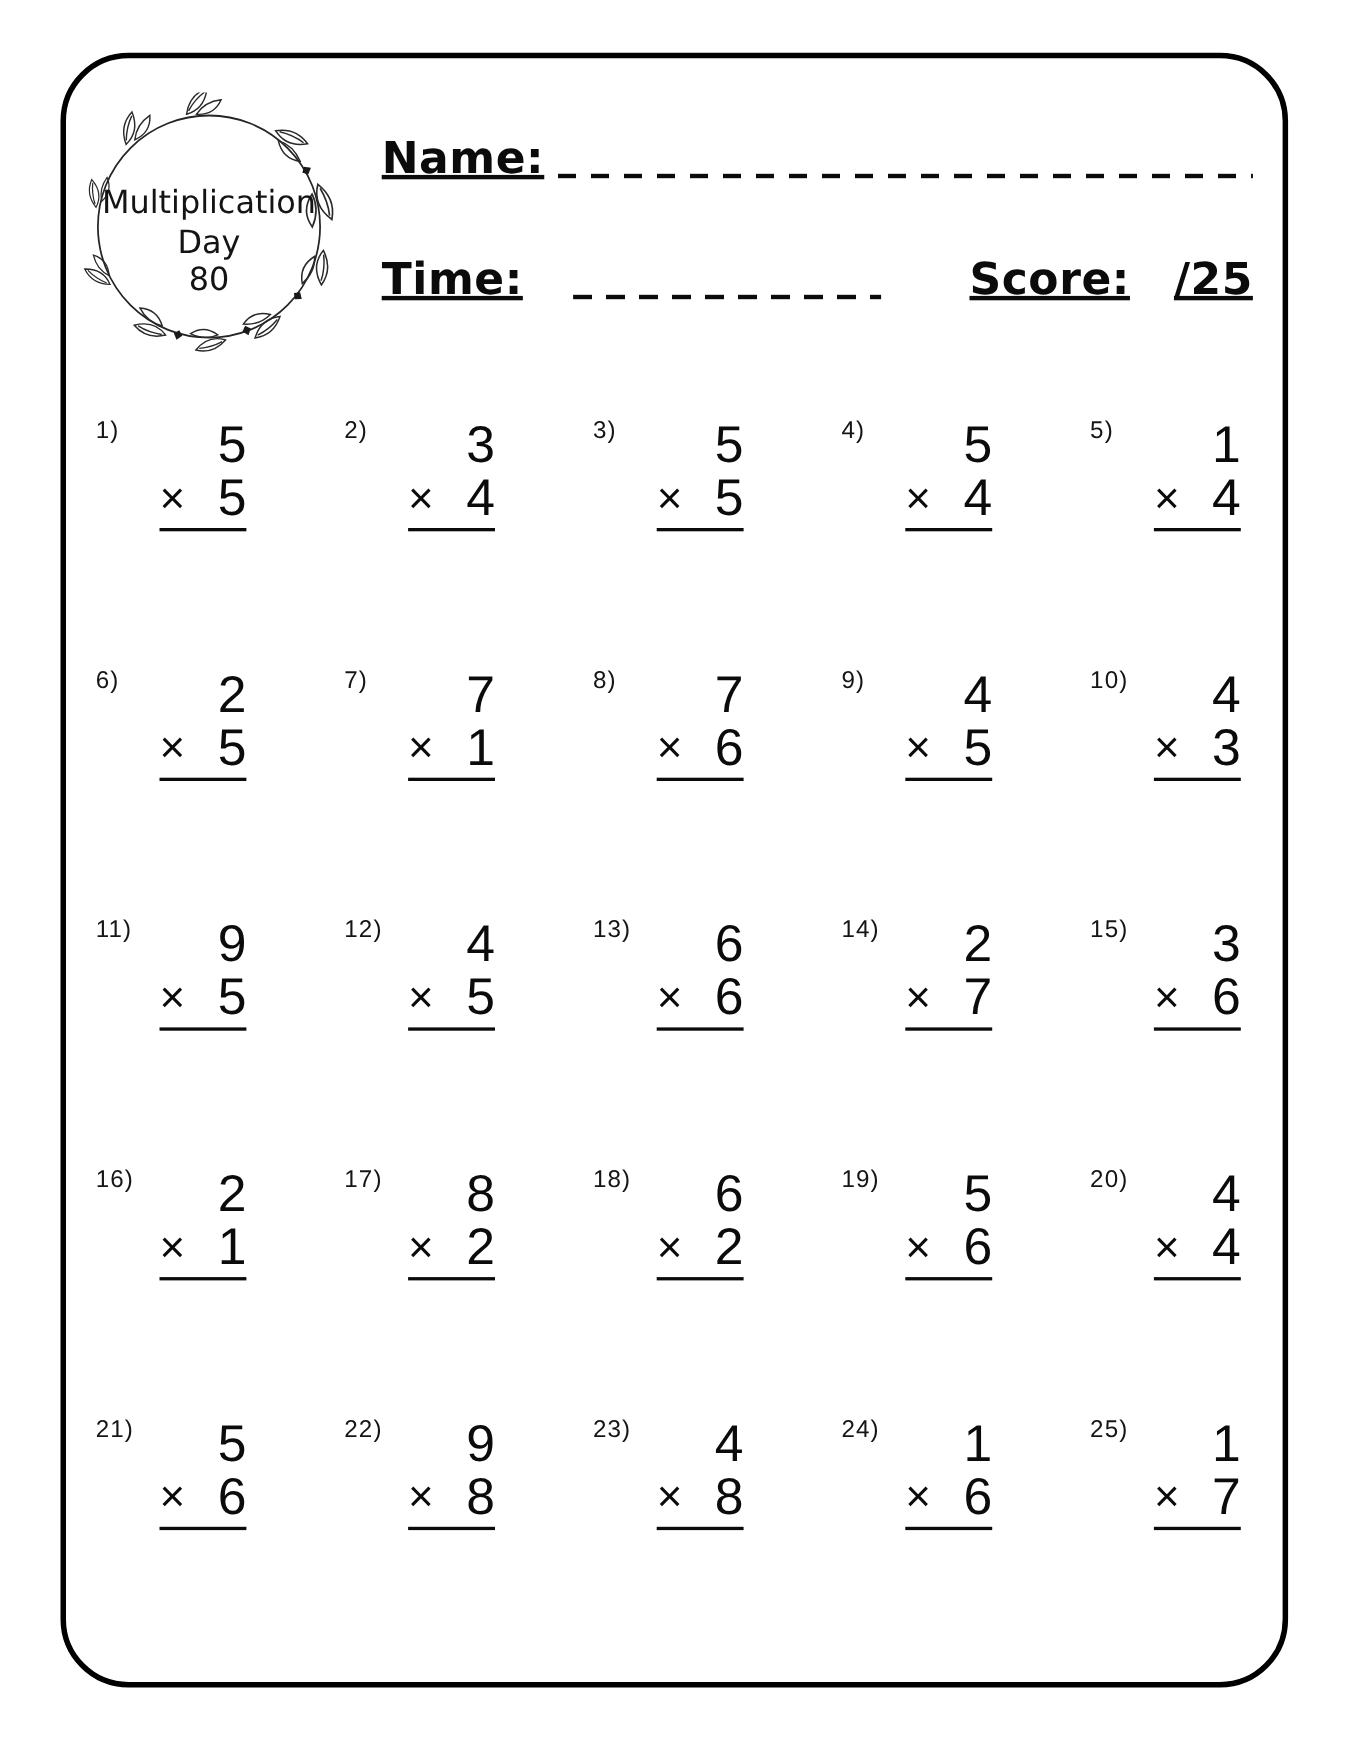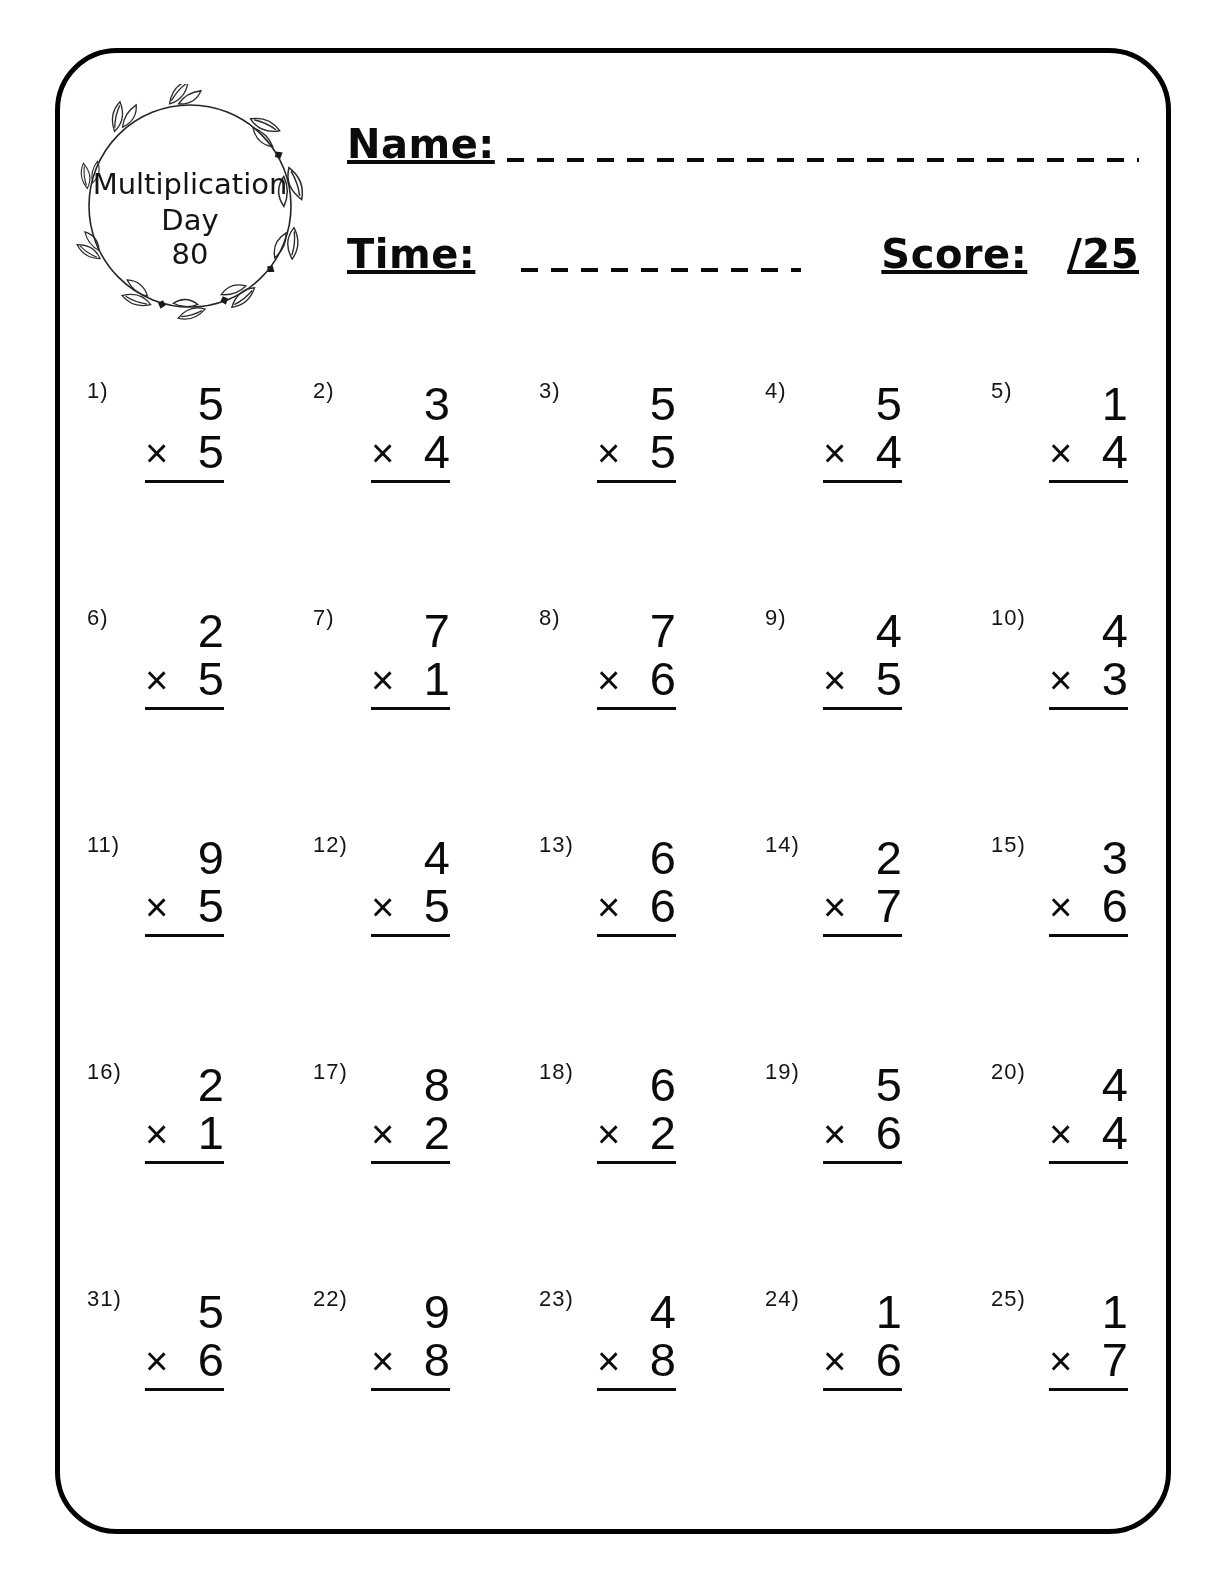--- a/index.html
+++ b/index.html
@@ -322,21 +322,21 @@
     <div class="p-stack">
       <div class="p-top">4</div>
       <div class="p-bottom-row">
         <span class="p-op">×</span>
         <span>4</span>
       </div>
     </div>
   </div>
 
   <div class="problem">
-    <span class="p-num">31)</span>
+    <span class="p-num">21)</span>
     <div class="p-stack">
       <div class="p-top">5</div>
       <div class="p-bottom-row">
         <span class="p-op">×</span>
         <span>6</span>
       </div>
     </div>
   </div>
 
   <div class="problem">

